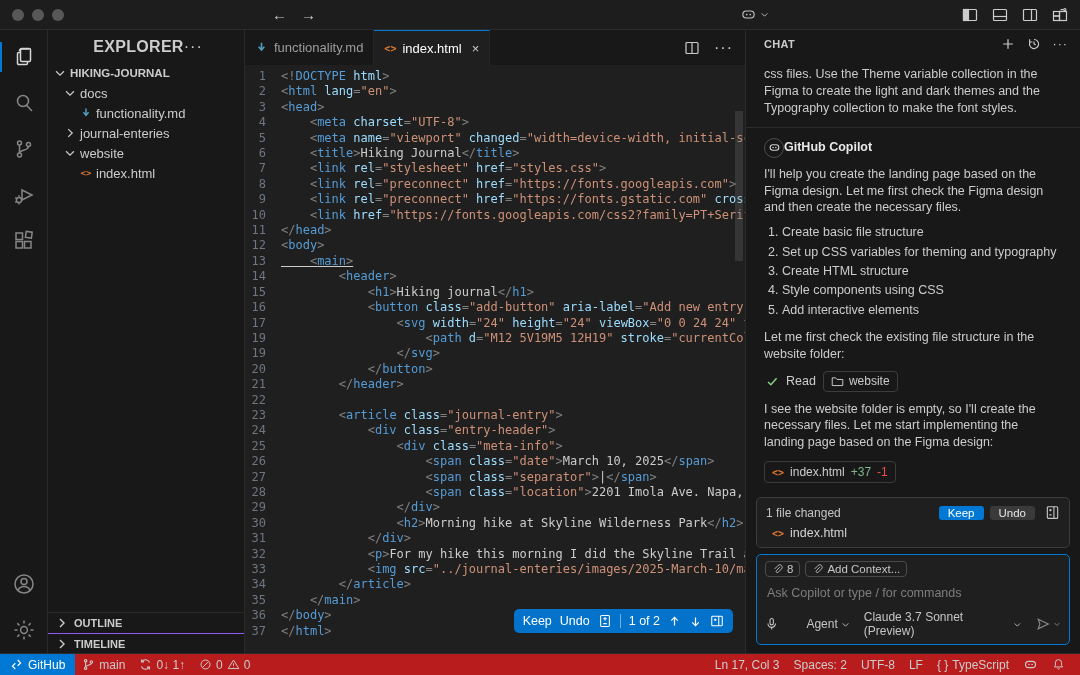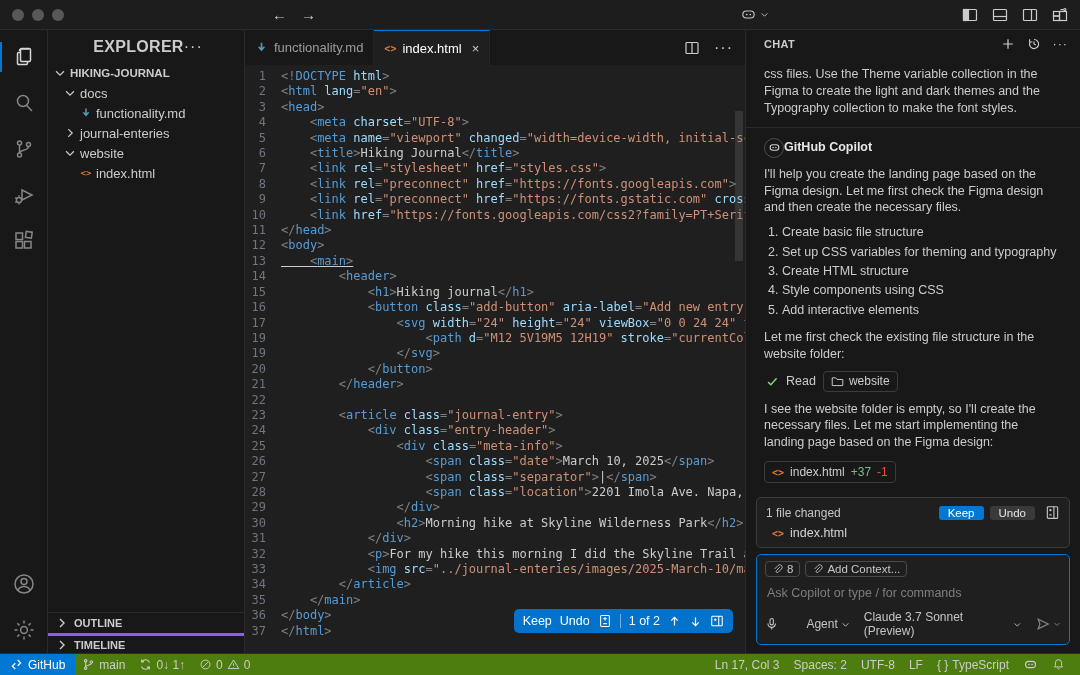--- a/index.html
+++ b/index.html
@@ -35,21 +35,21 @@
   .sb-header { height:33px; display:flex; align-items:center; justify-content:center;
     padding:0 16px 0 20px; font-size:16px; font-weight:bold; letter-spacing:.3px; color:#cccccc; }
   .tree { flex:1; }
   .tree-row { display:flex; align-items:center; height:20px; cursor:pointer; color:#cccccc; white-space:nowrap; }
   .tree-row.root { font-weight:bold; font-size:11.5px; }
   .tree-row .twisty { width:16px; height:16px; flex:0 0 16px; display:flex; align-items:center; justify-content:center; }
   .tree-row .ficon { width:16px; height:16px; flex:0 0 16px; display:flex; align-items:center; justify-content:center;
     font-family:"DejaVu Sans Mono", monospace; font-size:9px; font-weight:bold; }
   .sb-bottom { border-top:1px solid #2b2b2b; }
   .sb-section { height:20px; display:flex; align-items:center; gap:4px; padding-left:6px;
-    font-size:11px; font-weight:bold; color:#cccccc; border-top:3px solid #8b5cf6; cursor:pointer; }
+    font-size:11px; font-weight:bold; color:#cccccc; border-top:1px solid #8b5cf6; cursor:pointer; }
   .sb-section:first-child { border-top:none; }
 
   
   .editor { flex:1; min-width:0; background:#1f1f1f; display:flex; flex-direction:column; position:relative; }
   .tabbar { height:35px; background:#181818; display:flex; align-items:stretch; }
   .tab { display:flex; align-items:center; gap:6px; padding:0 10px; font-size:13px; color:#9d9d9d;
     background:#181818; border-right:1px solid #252525; cursor:pointer; white-space:nowrap; }
   .tab.active { background:#1f1f1f; color:#ffffff; border-top:1px solid #0078d4; }
   .tab .close { margin-left:4px; font-size:13px; color:#cccccc; }
   .tab-actions { margin-left:auto; display:flex; align-items:center; gap:14px; padding-right:12px; color:#cccccc; }
@@ -104,21 +104,21 @@
   .input-box { margin:0 10px 8px; border:1px solid #0078d4; border-radius:5px; background:#1f1f1f; padding:6px 8px; }
   .ctx-row { display:flex; gap:5px; margin-bottom:7px; }
   .ctx-chip { display:inline-flex; align-items:center; gap:4px; border:1px solid #4a4a4a;
     border-radius:4px; padding:1px 6px; font-size:11.5px; color:#c5c5c5; cursor:pointer; }
   .input-placeholder { color:#7e7e7e; font-size:12.5px; padding:2px 2px 10px; }
   .input-bottom { display:flex; align-items:center; gap:14px; color:#c5c5c5; font-size:12px; }
   .input-bottom .grow { flex:1; }
   .dd { display:flex; align-items:center; gap:3px; cursor:pointer; }
 
   
-  .statusbar { height:22px; background:#4d7c0f; border-top:1px solid #2b2b2b;
+  .statusbar { height:22px; background:#b91c1c; border-top:1px solid #2b2b2b;
     display:flex; align-items:center; font-size:12px; color:#cccccc; }
   .sb-remote { height:100%; background:#0078d4; color:#fff; display:flex; align-items:center; gap:5px; padding:0 10px; cursor:pointer; }
   .sb-item { display:flex; align-items:center; gap:4px; padding:0 7px; cursor:pointer; white-space:nowrap; }
   .sb-right { margin-left:auto; display:flex; align-items:center; padding-right:8px; }
 </style>
 </head>
 <body>
 
 <div class="titlebar">
   <div class="traffic">

